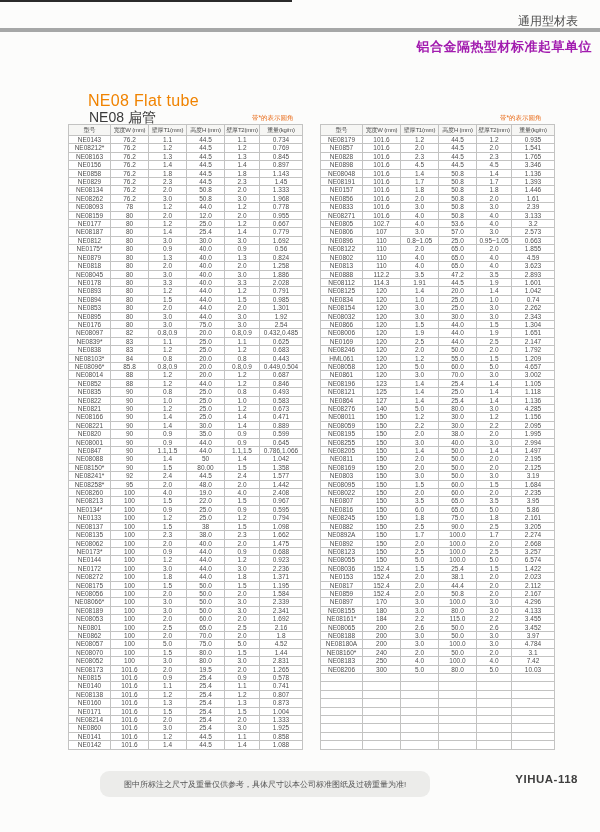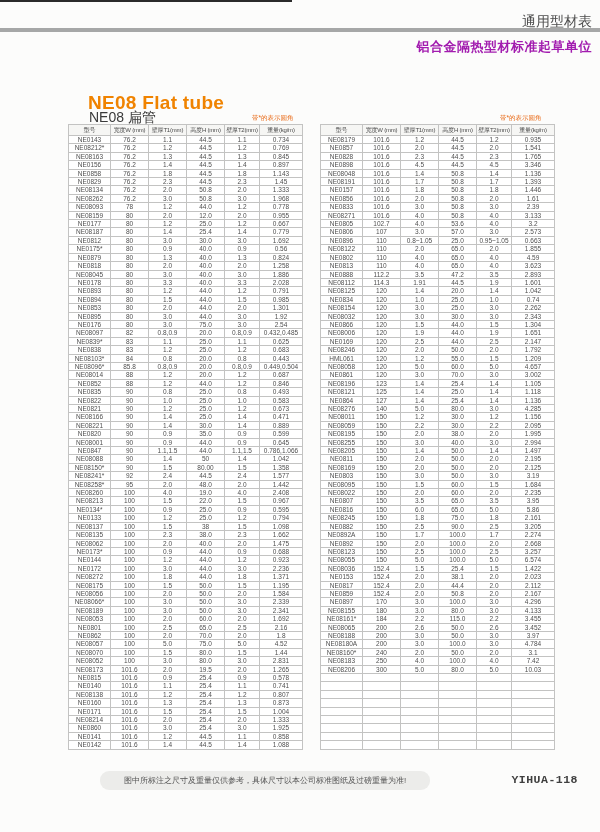--- a/index.html
+++ b/index.html
@@ -3,24 +3,24 @@
 <meta charset="utf-8">
 <style>
   html,body{margin:0;padding:0;}
   body{
     width:600px;height:832px;position:relative;
     background:#fcfcfb;
     font-family:"Liberation Sans", sans-serif;
     overflow:hidden;
   }
   .top-line-left{position:absolute;top:0;left:0;width:292px;height:2px;background:#2b2b2b;}
-  .top-label{position:absolute;top:13px;right:8px;font-size:14px;color:#4d4d4d;}
+  .top-label{position:absolute;top:13px;right:22px;font-size:12px;color:#4d4d4d;}
   .thick-rule{position:absolute;top:28px;left:0;width:600px;height:4px;background:#a6a7a7;}
   .subtitle{position:absolute;top:38px;right:8px;font-size:13px;font-weight:bold;color:#a21caf;letter-spacing:0.5px;}
-  .title-en{position:absolute;top:92px;left:88px;font-size:19px;font-weight:bold;color:#f08300;letter-spacing:0.3px;}
+  .title-en{position:absolute;top:92px;left:88px;font-size:16px;font-weight:normal;color:#f08300;letter-spacing:0.3px;}
   .title-cn{position:absolute;top:109px;left:89px;font-size:14px;color:#3a3a3a;}
   .corner-note{position:absolute;font-size:6.5px;color:#e8650f;}
   .note-left{top:114px;left:252px;}
   .note-right{top:114px;left:500px;}
   table.spec{
     position:absolute;top:124px;border-collapse:collapse;table-layout:fixed;
     width:234px;background:#fff;
   }
   .table-left{left:68px;}
   .table-right{left:320px;}
@@ -28,26 +28,26 @@
     border:1px solid #c3c3c2;
     font-size:6.5px;color:#4f4f4f;font-weight:normal;
     text-align:center;vertical-align:middle;
     padding:0;white-space:nowrap;overflow:hidden;
   }
   table.spec th{height:10px;font-size:6px;background:#f6f6f4;color:#4a4a4a;letter-spacing:-0.2px;}
   table.spec td{height:7.4px;line-height:7.4px;}
   col.c0{width:42px;} col.c1{width:38px;} col.c2{width:38px;}
   col.c3{width:38px;} col.c4{width:35px;} col.c5{width:43px;}
   .footer-bar{
-    position:absolute;top:771px;left:100px;width:330px;height:19px;
+    position:absolute;top:771px;left:100px;width:330px;height:26px;
     background:#ececea;border-radius:9px;
     display:flex;align-items:center;justify-content:center;
     font-size:8px;color:#555;
   }
-  .page-code{position:absolute;top:773px;right:22px;font-size:11.5px;font-weight:bold;color:#3f3f3f;letter-spacing:0.5px;font-family:Liberation Mono, monospace;}
+  .page-code{position:absolute;top:773px;right:22px;font-size:11.5px;font-weight:bold;color:#3f3f3f;letter-spacing:0.5px;}
 </style>
 </head>
 <body>
 
 <div class="top-line-left"></div>
 <div class="top-label">通用型材表</div>
 <div class="thick-rule"></div>
 <div class="subtitle">铝合金隔热型材标准起草单位</div>
 
 <div class="title-en">NE08 Flat tube</div>

